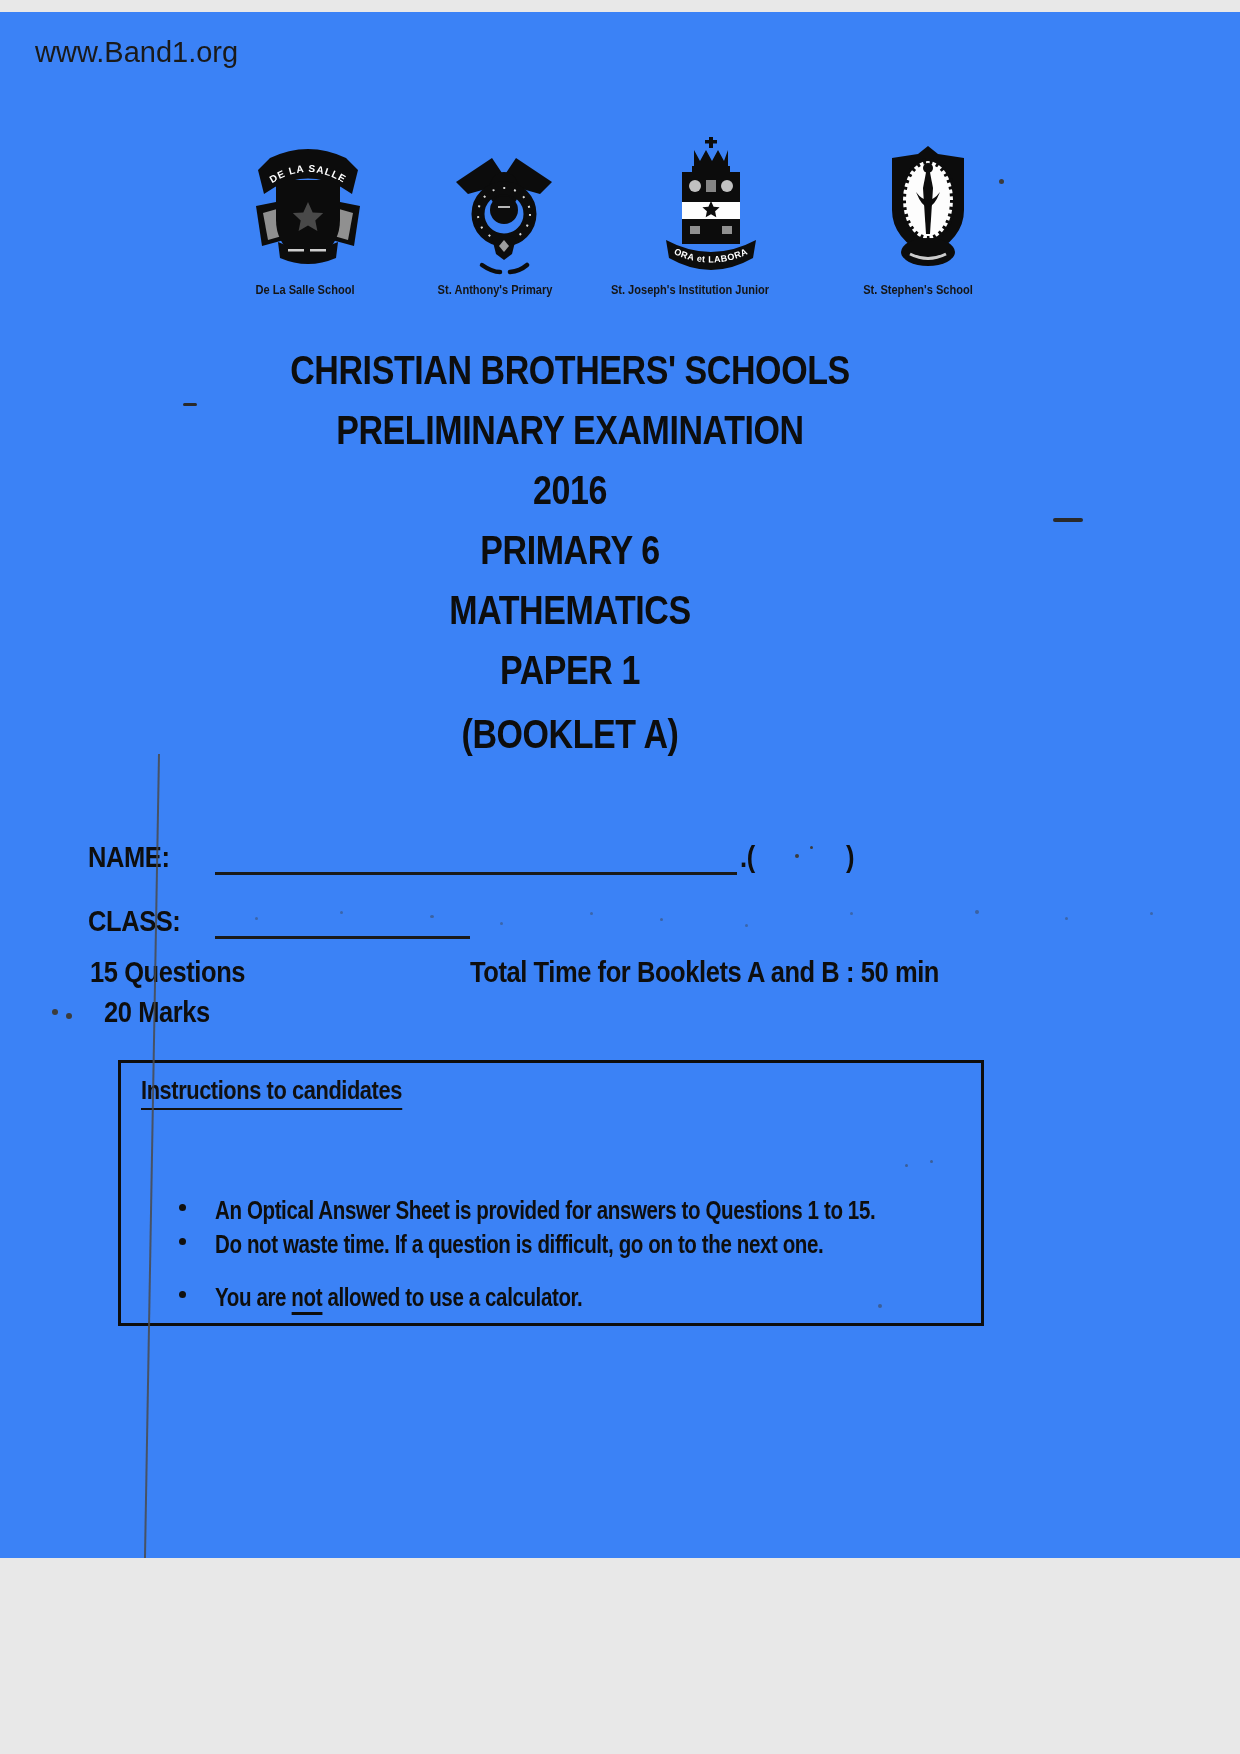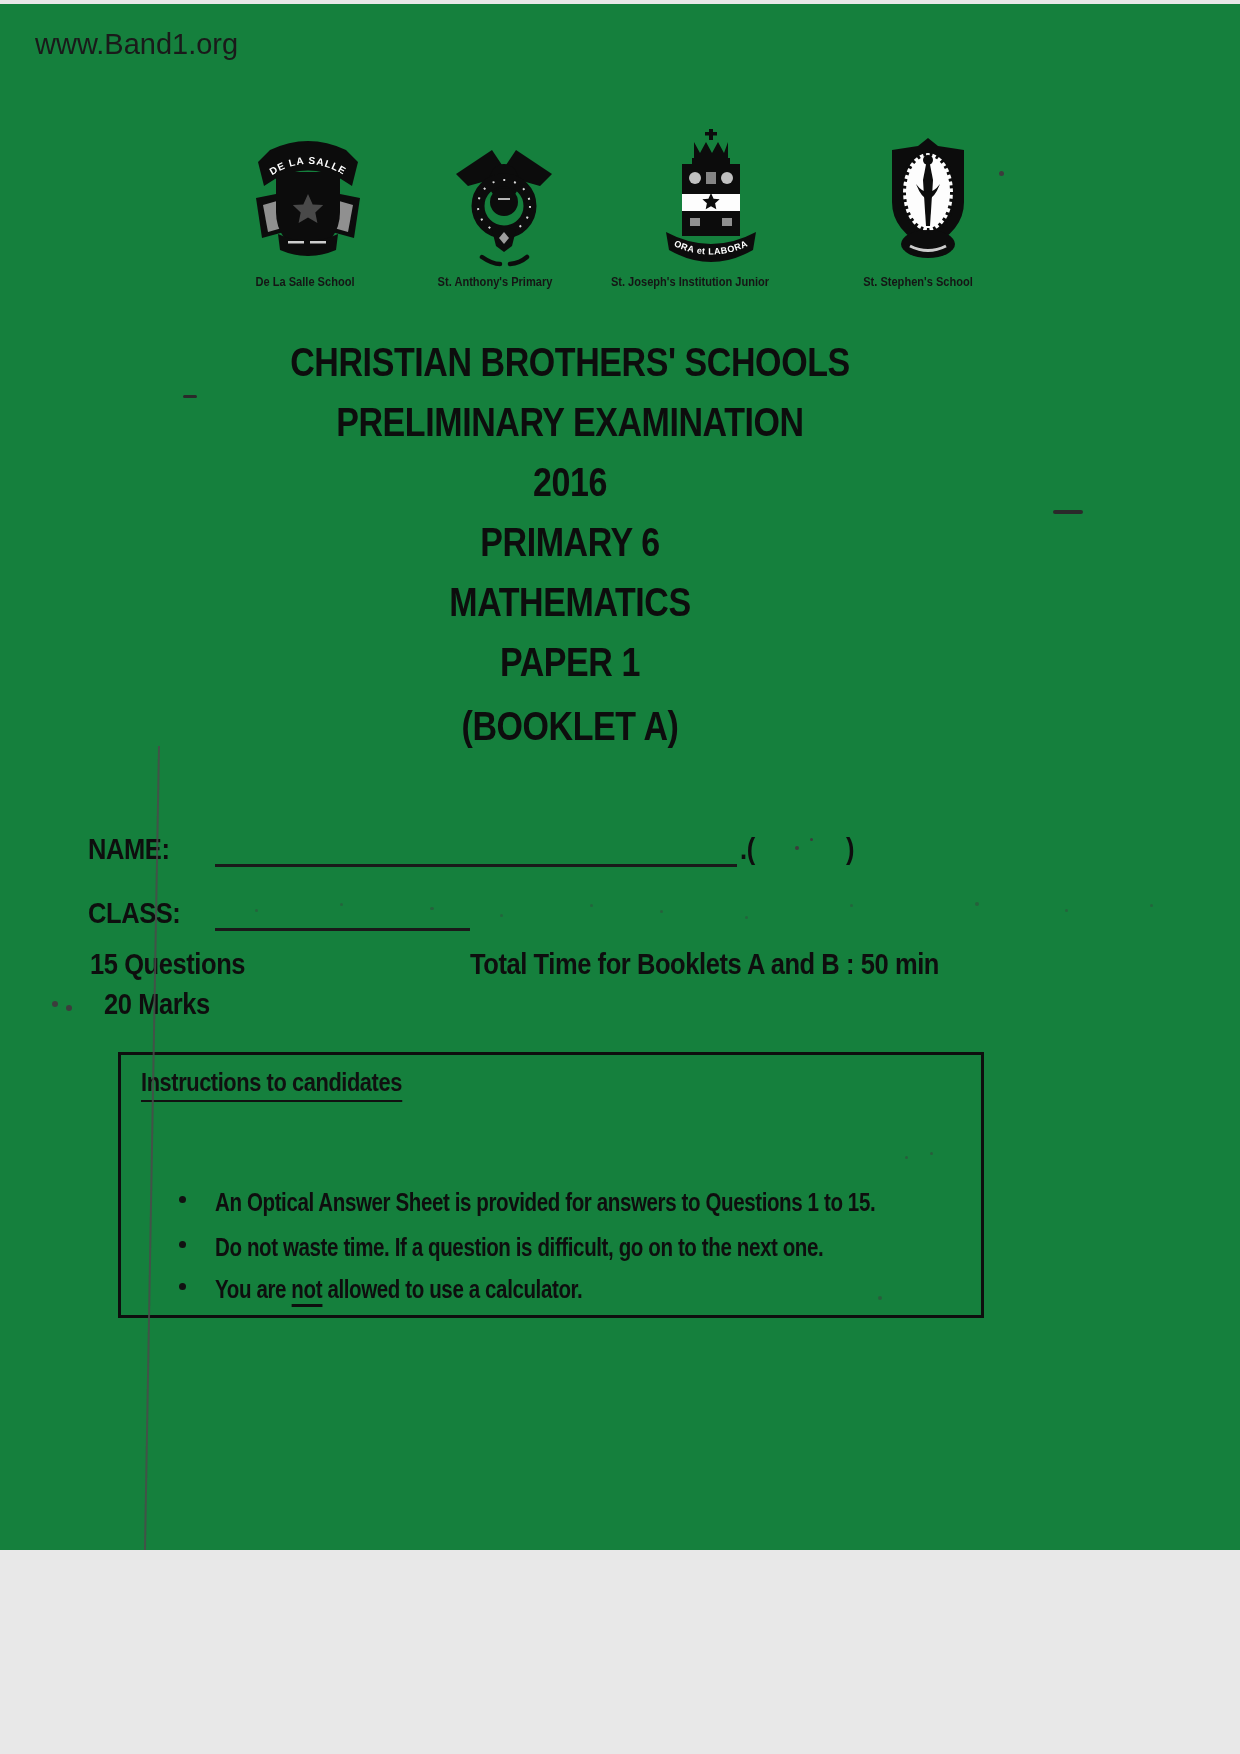--- a/index.html
+++ b/index.html
@@ -1,18 +1,18 @@
 <!DOCTYPE html>
 <html><head>
 <meta charset="utf-8">
 <style>
   html,body { margin:0; padding:0; background:#e8e8e8; }
   .page {
-    position:relative; width:1240px; height:1546px; margin:4px auto;
-    background:#15803d; color:#101010; overflow:hidden;
+    position:relative; width:1240px; height:1546px; margin:12px auto;
+    background:#3b82f6; color:#101010; overflow:hidden;
     font-family:"Liberation Sans", sans-serif;
   }
   .abs { position:absolute; }
   .wm-top { left:35px; top:24px; font-size:29px; color:#1a1a1a; }
   .wm-bottom { left:47px; top:1678px; font-size:26px; font-family:"DejaVu Sans Mono", monospace; color:#1e1e1e; }
 
   
   .crest { position:absolute; }
   .crest svg { display:block; width:100%; height:100%; }
   .school-label {
@@ -161,21 +161,21 @@
   <div class="blab" style="left:90px; top:943px;">15 Questions</div>
   <div class="blab" style="left:104px; top:983px;">20 Marks</div>
   <div class="blab" style="left:470px; top:943px;">Total Time for Booklets A and B : 50 min</div>
 
   <div class="instr-box">
     <div class="instr-head">Instructions to candidates</div>
     <div class="bullet-row" style="top:132px;">
       <span class="bullet-dot"></span>
       <span class="bullet-text">An Optical Answer Sheet is provided for answers to Questions 1 to 15.</span>
     </div>
-    <div class="bullet-row" style="top:177px;padding-left:28px;">
+    <div class="bullet-row" style="top:166px;padding-left:28px;">
       <span class="bullet-dot"></span>
       <span class="bullet-text">Do not waste time. If a question is difficult, go on to the next one.</span>
     </div>
     <div class="bullet-row" style="top:219px;">
       <span class="bullet-dot"></span>
       <span class="bullet-text"><span>You are </span><span class="u-not">not</span><span> allowed to use a calculator.</span></span>
     </div>
   </div>
 
 

